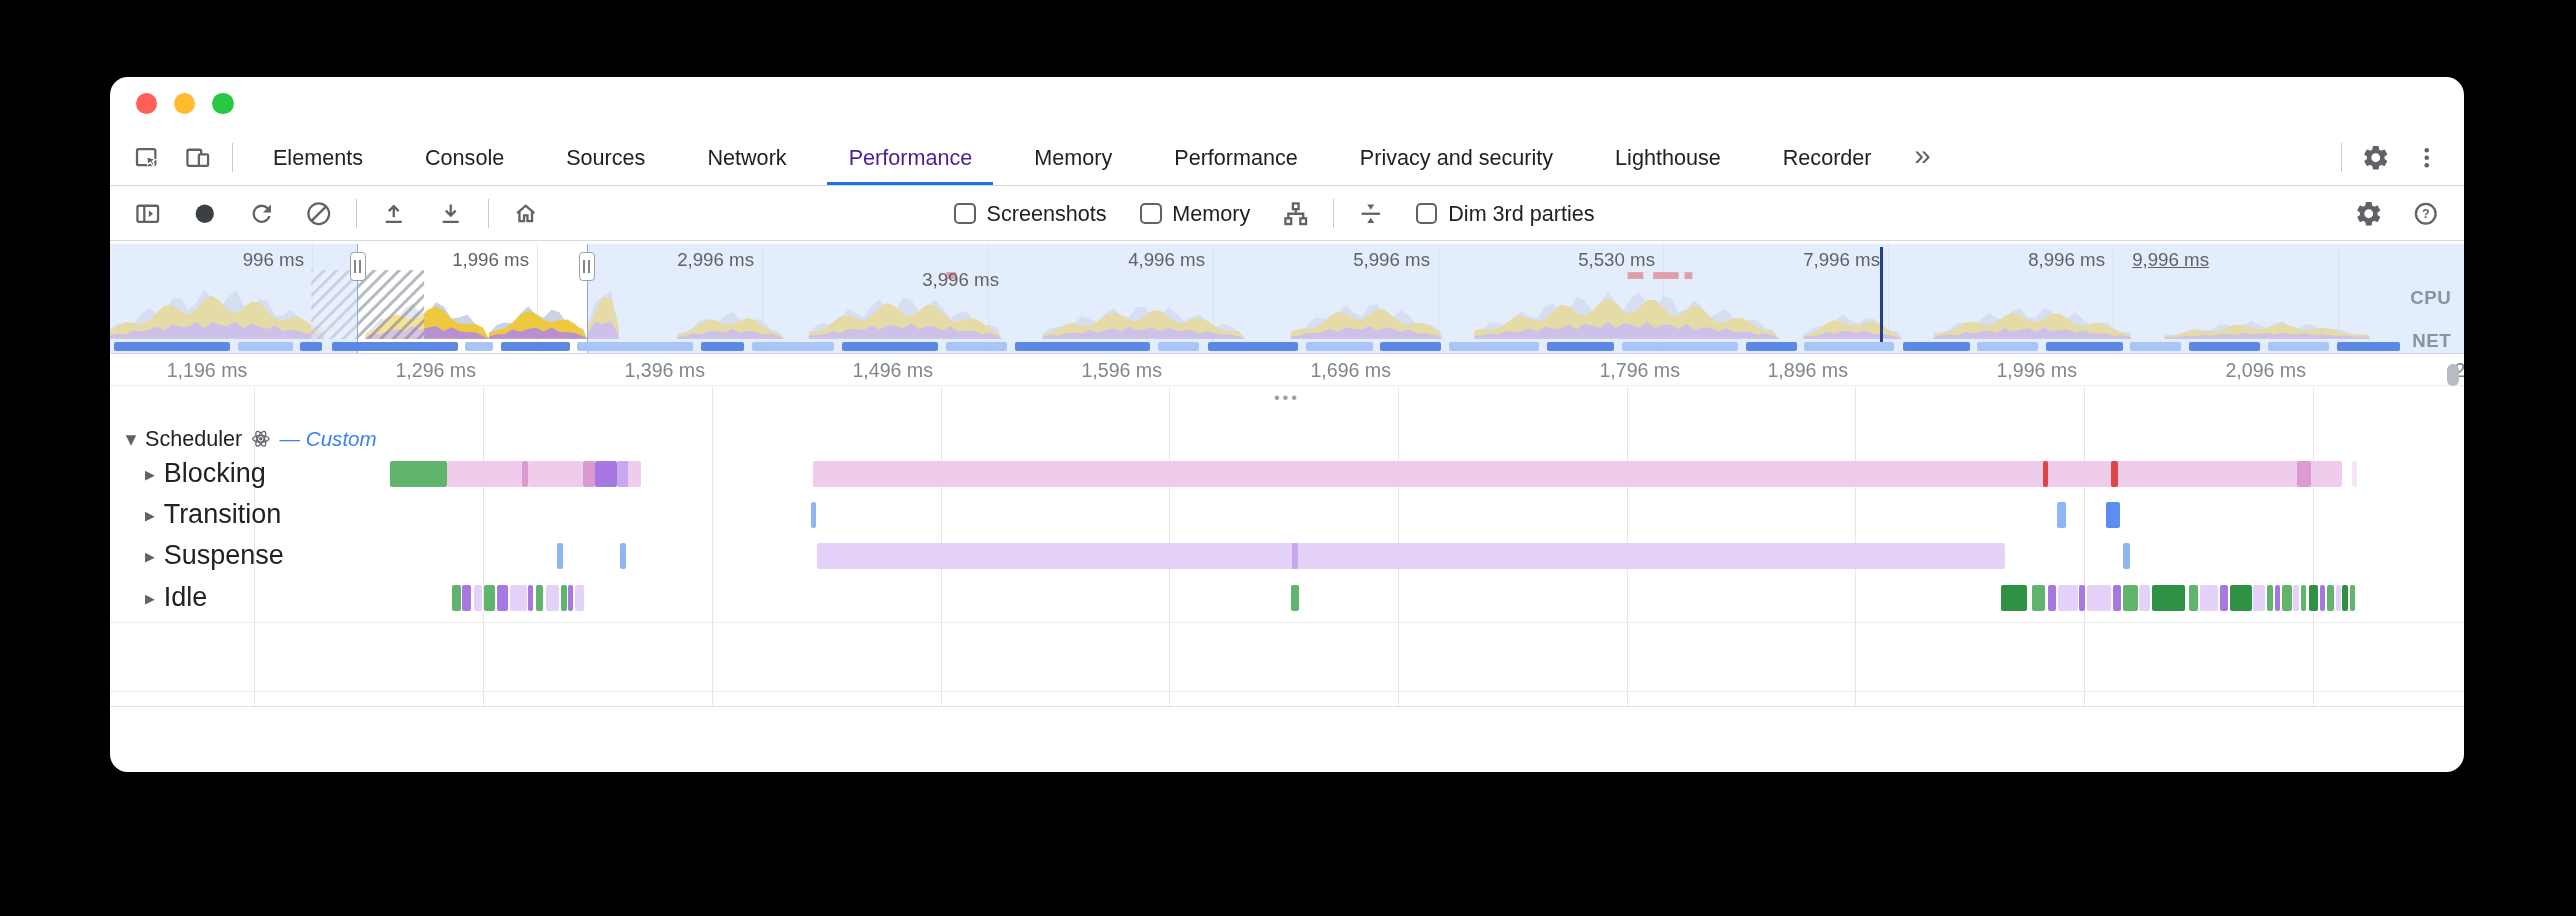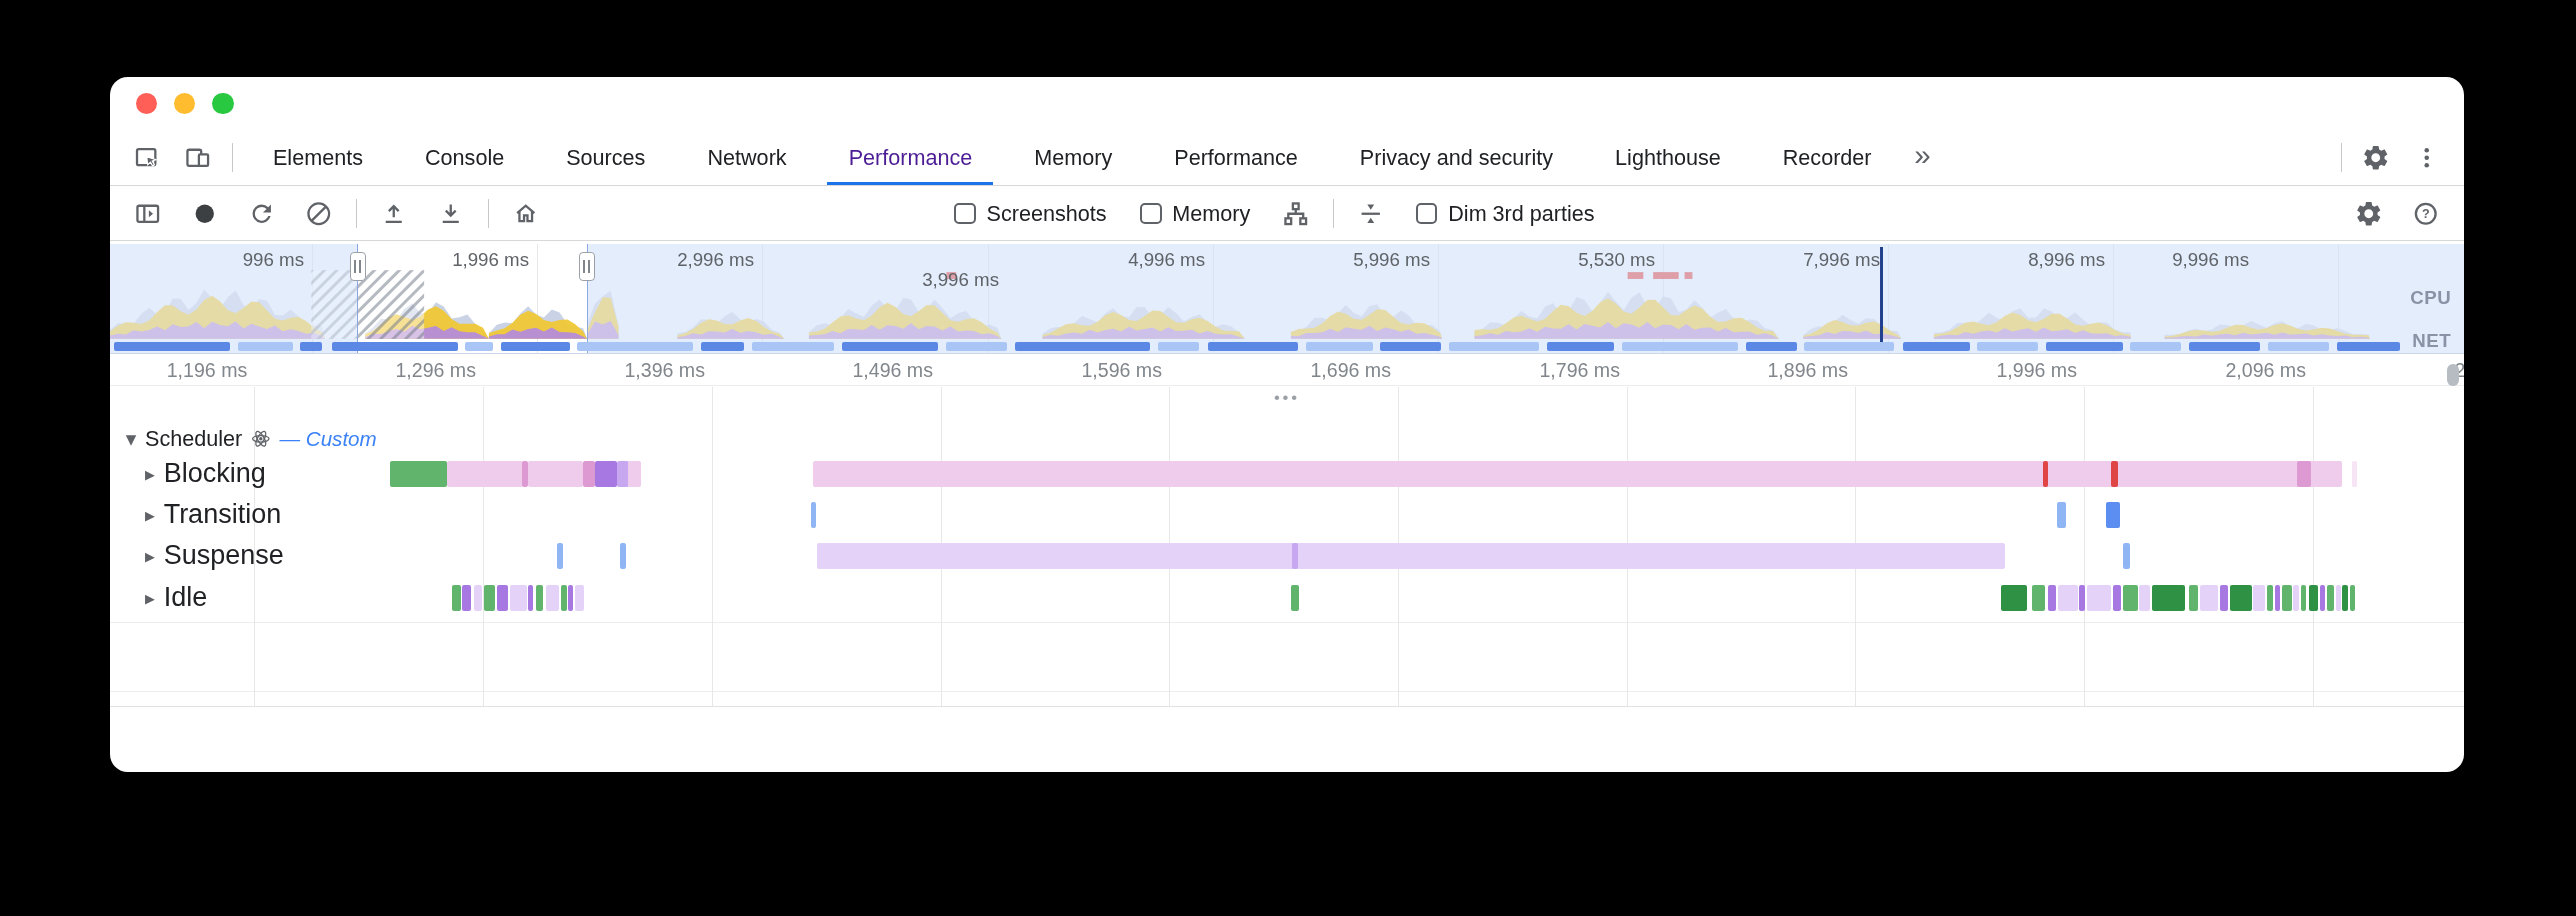--- a/index.html
+++ b/index.html
@@ -291,21 +291,21 @@
         <div class="ov-label" style="left: 948px;">4,996 ms</div>
         <div class="ov-grid" style="left: 1328px;"></div>
         <div class="ov-label" style="left: 1173px;">5,996 ms</div>
         <div class="ov-grid" style="left: 1553px;"></div>
         <div class="ov-label" style="left: 1398px;">5,530 ms</div>
         <div class="ov-grid" style="left: 1778px;"></div>
         <div class="ov-label" style="left: 1623px;">7,996 ms</div>
         <div class="ov-grid" style="left: 2003px;"></div>
         <div class="ov-label" style="left: 1848px;">8,996 ms</div>
         <div class="ov-grid" style="left: 2228px;"></div>
-        <div class="ov-label" style="left: 1992px;">9,996 ms</div>
+        <div class="ov-label" style="left: 1952px; text-decoration: underline;">9,996 ms</div>
       </div>
 
     <div class="hline" style="top:308px"></div>
     <div class="splitter-dots">•••</div>
     <div class="thead">
       <span class="tri-down"></span>
       <span class="name">Scheduler</span>
       <svg width="19.6" height="19.6" viewBox="0 0 20 20">
         <circle cx="10" cy="10" r="1.8" fill="#5f6368"></circle>
         <ellipse cx="10" cy="10" rx="8.4" ry="3.3" fill="none" stroke="#5f6368" stroke-width="1.3"></ellipse>
@@ -324,21 +324,21 @@
       <div class="ruler-label" style="left: 214px;">1,296 ms</div>
       <div class="grid-v" style="left: 373px;"></div>
       <div class="ruler-label" style="left: 443px;">1,396 ms</div>
       <div class="grid-v" style="left: 602px;"></div>
       <div class="ruler-label" style="left: 671px;">1,496 ms</div>
       <div class="grid-v" style="left: 831px;"></div>
       <div class="ruler-label" style="left: 900px;">1,596 ms</div>
       <div class="grid-v" style="left: 1059px;"></div>
       <div class="ruler-label" style="left: 1129px;">1,696 ms</div>
       <div class="grid-v" style="left: 1288px;"></div>
-      <div class="ruler-label" style="left: 1358px;">1,796 ms</div>
+      <div class="ruler-label" style="left: 1418px;">1,796 ms</div>
       <div class="grid-v" style="left: 1517px;"></div>
       <div class="ruler-label" style="left: 1586px;">1,896 ms</div>
       <div class="grid-v" style="left: 1745px;"></div>
       <div class="ruler-label" style="left: 1815px;">1,996 ms</div>
       <div class="grid-v" style="left: 1974px;"></div>
       <div class="ruler-label" style="left: 2044px;">2,096 ms</div>
       <div class="grid-v" style="left: 2203px;"></div>
       <div class="ruler-label" style="left: 2273px;">2,196 ms</div>
       <div class="rlabel" style="top: 384px;">
         <span class="tri-right"></span>

